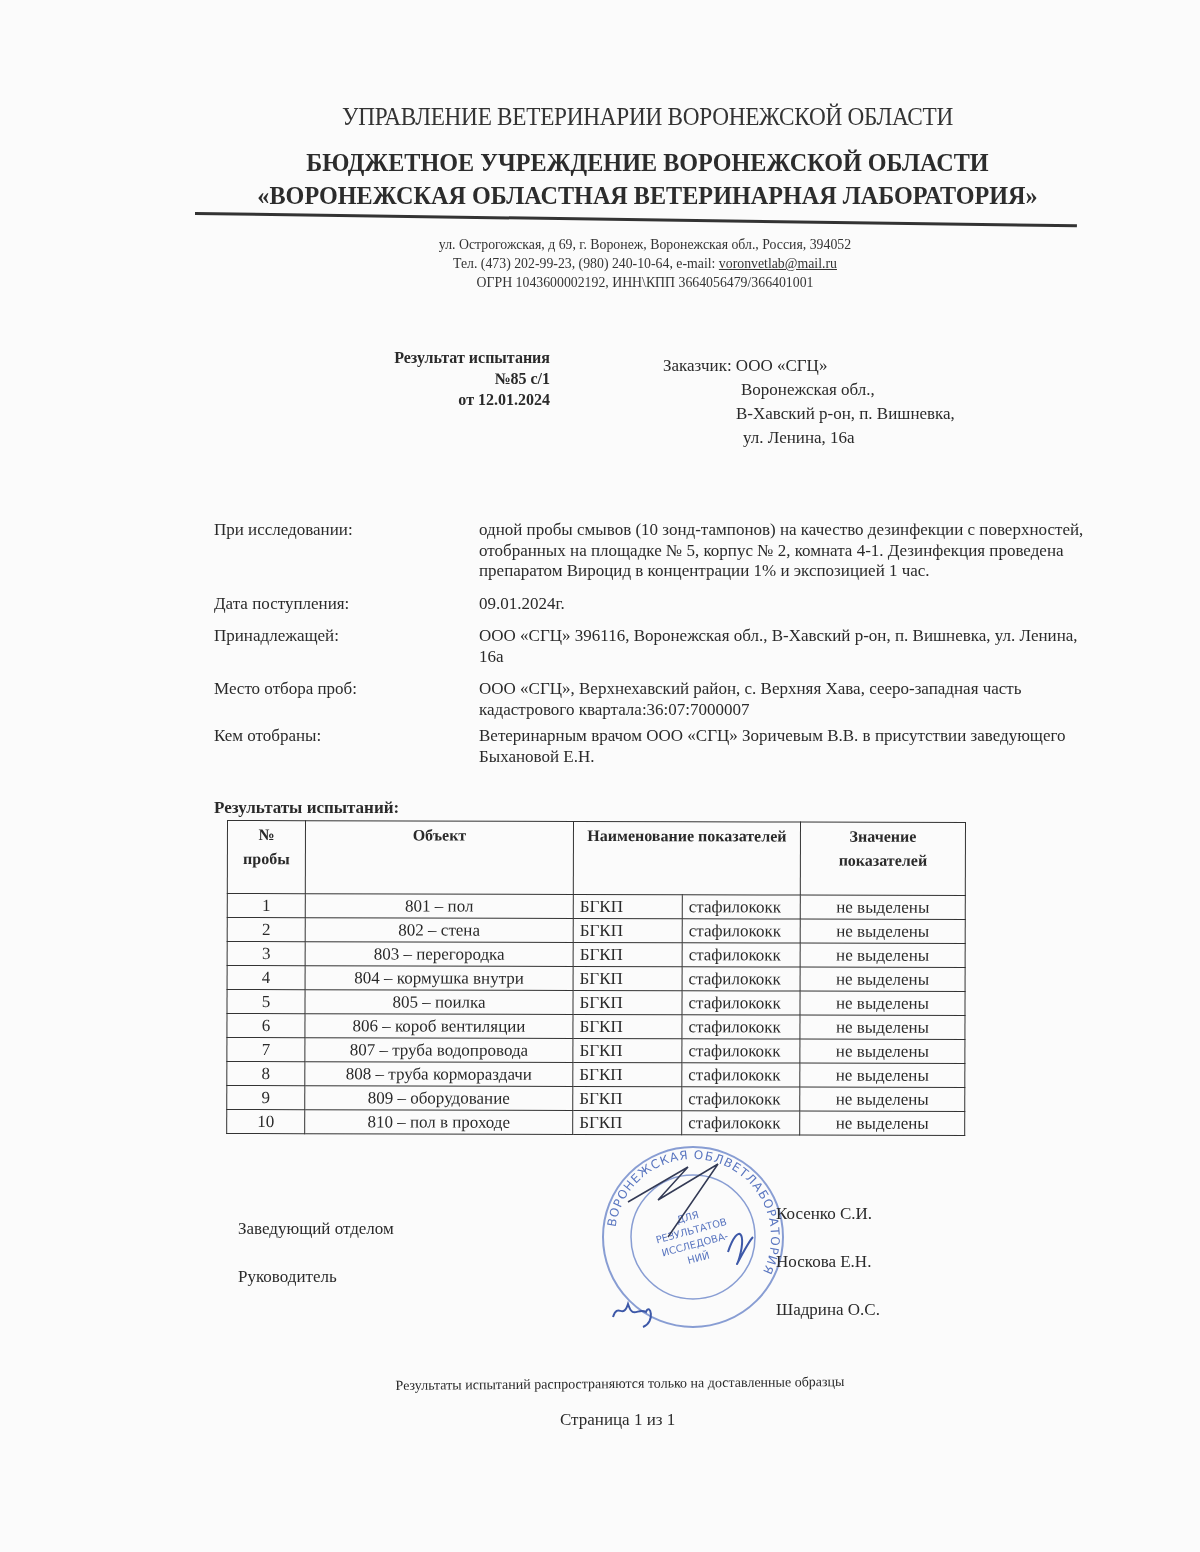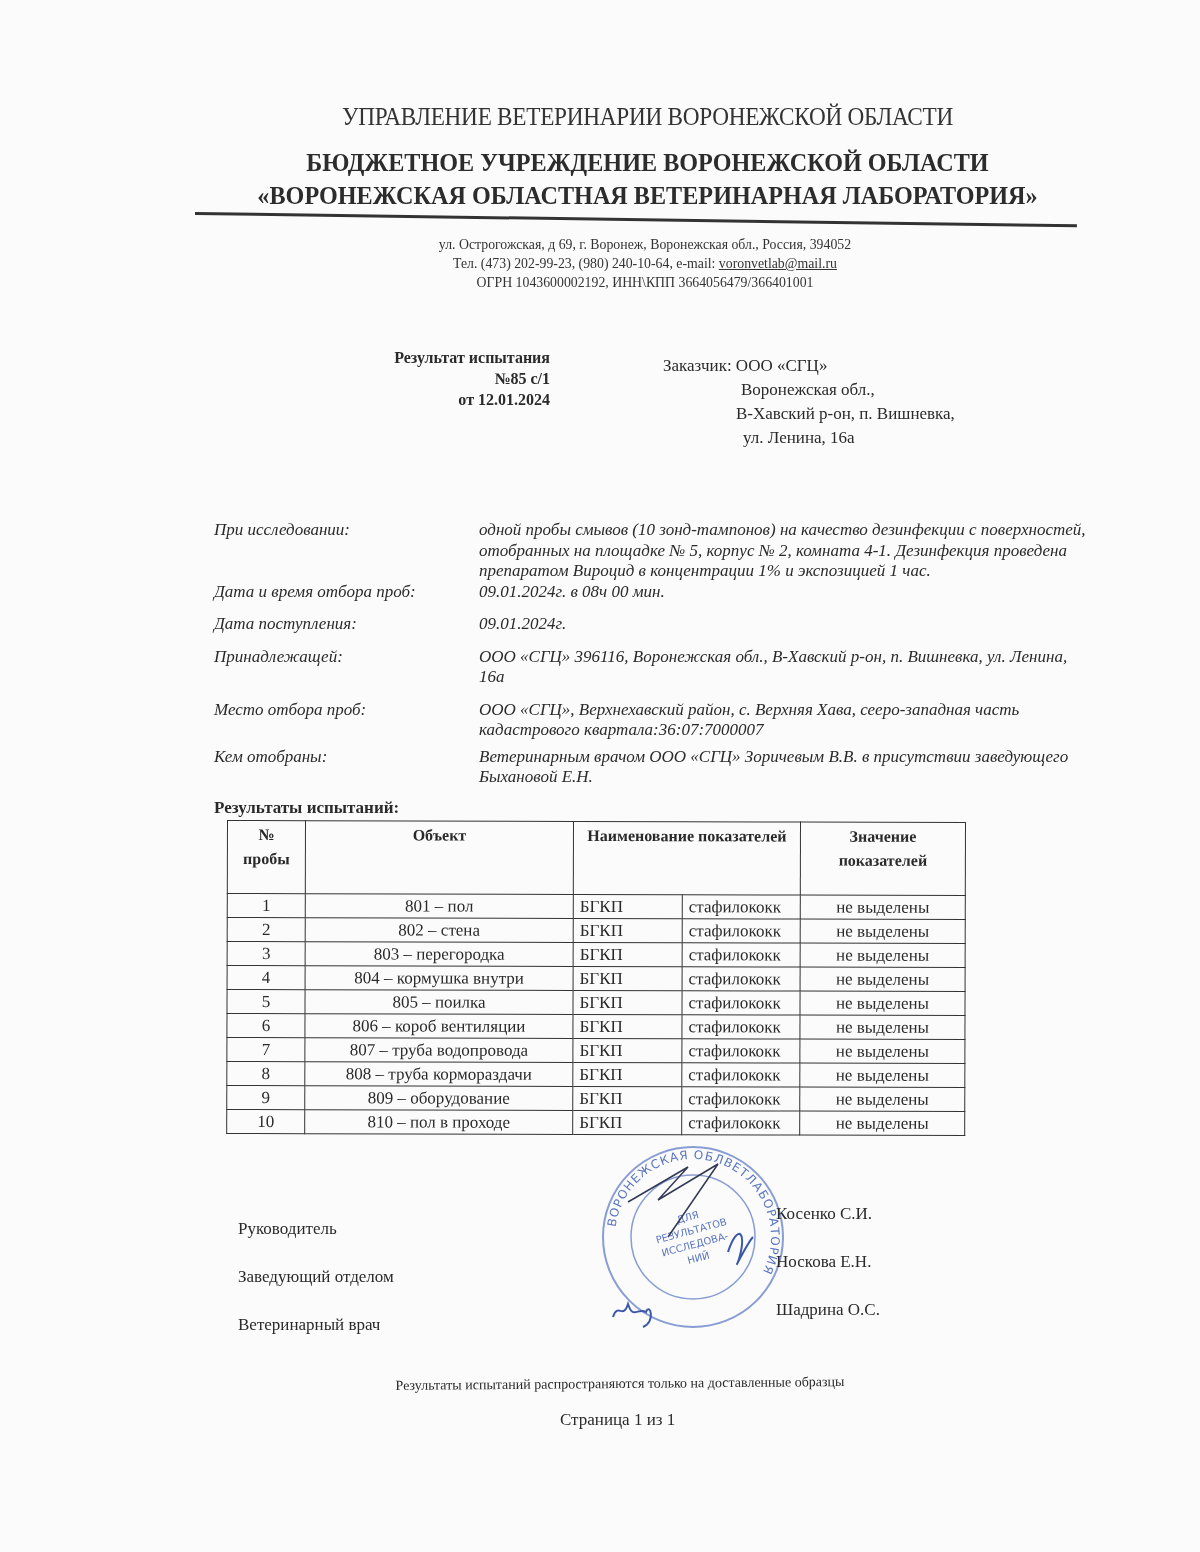--- a/index.html
+++ b/index.html
@@ -10,21 +10,21 @@
   .abs { position:absolute; }
   .h1 { left:0; width:1295px; top:103px; text-align:center; font-size:25px; letter-spacing:-0.3px; color:#333; transform:scaleX(0.93); transform-origin:center; }
   .h2 { left:0; width:1295px; top:146px; text-align:center; font-size:26px; font-weight:bold; color:#2c2c2c; line-height:33px; transform:scaleX(0.93); }
   .rule { left:195px; top:212px; width:882px; height:3px; background:#333; transform:rotate(0.8deg); transform-origin:left; }
   .addr { left:0; width:1290px; top:235px; text-align:center; font-size:15px; line-height:19px; color:#333; transform:scaleX(0.92); }
   .addr a { color:#333; text-decoration:underline; }
   .res-title { left:320px; width:230px; top:347px; text-align:right; font-size:16px; font-weight:bold; line-height:21px; }
   .customer { left:663px; top:354px; font-size:17px; line-height:24px; }
   .customer .row { white-space:nowrap; }
   .fields { left:214px; top:520px; width:880px; font-size:17px; line-height:20.5px; }
-  .field { display:flex;font-style:italic; }
+  .field { display:flex; }
   .field .lbl { width:265px; flex:none; }
   .field .val { flex:1; }
   .gap6 { margin-bottom:6px;margin-top:12px; }
   .res-label { left:214px; top:798px; font-size:17px;font-weight:bold; }
   table.res { position:absolute; left:227px; top:820px; border-collapse:collapse; font-size:17px; transform:rotate(0.15deg); transform-origin:left top; }
   table.res td, table.res th { border:1.3px solid #333; padding:0 6px; height:23px; line-height:23px; }
   table.res th { font-weight:bold; font-size:16px; vertical-align:top; line-height:24px; height:70px; padding-top:2px; }
   .c1 { width:65px; text-align:center; }
   .c2 { width:255px; text-align:center; }
   .c3 { width:96px; text-align:left; }
@@ -62,24 +62,20 @@
   <div class="row" style="padding-left:78px">Воронежская обл.,</div>
   <div class="row" style="padding-left:73px">В-Хавский р-он, п. Вишневка,</div>
   <div class="row" style="padding-left:80px">ул. Ленина, 16а</div>
 </div>
 
 <div class="abs fields">
   <div class="field">
     <div class="lbl">При исследовании:</div>
     <div class="val">одной пробы смывов (10 зонд-тампонов) на качество дезинфекции с поверхностей, отобранных на площадке № 5, корпус № 2, комната 4-1. Дезинфекция проведена препаратом Вироцид в концентрации 1% и экспозицией 1 час.</div>
   </div>
-  <div class="field">
-    <div class="lbl">Дата и время отбора проб:</div>
-    <div class="val">09.01.2024г. в 08ч 00 мин.</div>
-  </div>
   <div class="field gap6">
     <div class="lbl">Дата поступления:</div>
     <div class="val">09.01.2024г.</div>
   </div>
   <div class="field gap6">
     <div class="lbl">Принадлежащей:</div>
     <div class="val">ООО «СГЦ» 396116, Воронежская обл., В-Хавский р-он, п. Вишневка, ул. Ленина, 16а</div>
   </div>
   <div class="field gap6">
     <div class="lbl">Место отбора проб:</div>
@@ -170,23 +166,22 @@
         <td class="c1">10</td>
         <td class="c2">810 – пол в проходе</td>
         <td class="c3">БГКП</td>
         <td class="c4">стафилококк</td>
         <td class="c5">не выделены</td>
       </tr>
     </tbody>
 </table>
 
 <div class="abs sign-roles">
+  <div>Заведующий отделом</div>
   <div>Руководитель</div>
-  <div>Заведующий отделом</div>
-  <div>Ветеринарный врач</div>
 </div>
 
 <svg class="abs stamp" viewBox="0 0 190 190">
   <defs>
     <path id="stampArc" d="M95,95 m-78,0 a78,78 0 1,1 156,0 a78,78 0 1,1 -156,0"></path>
   </defs>
   <circle cx="95" cy="95" r="90" fill="none" stroke="#6c86c9" stroke-width="2" opacity="0.8"></circle>
   <circle cx="95" cy="95" r="62" fill="none" stroke="#6c86c9" stroke-width="1.5" opacity="0.8"></circle>
   <text font-family="DejaVu Sans, sans-serif" font-size="12" fill="#5a76c0" letter-spacing="1">
     <textPath href="#stampArc" startOffset="2%">ВОРОНЕЖСКАЯ ОБЛВЕТЛАБОРАТОРИЯ</textPath>

